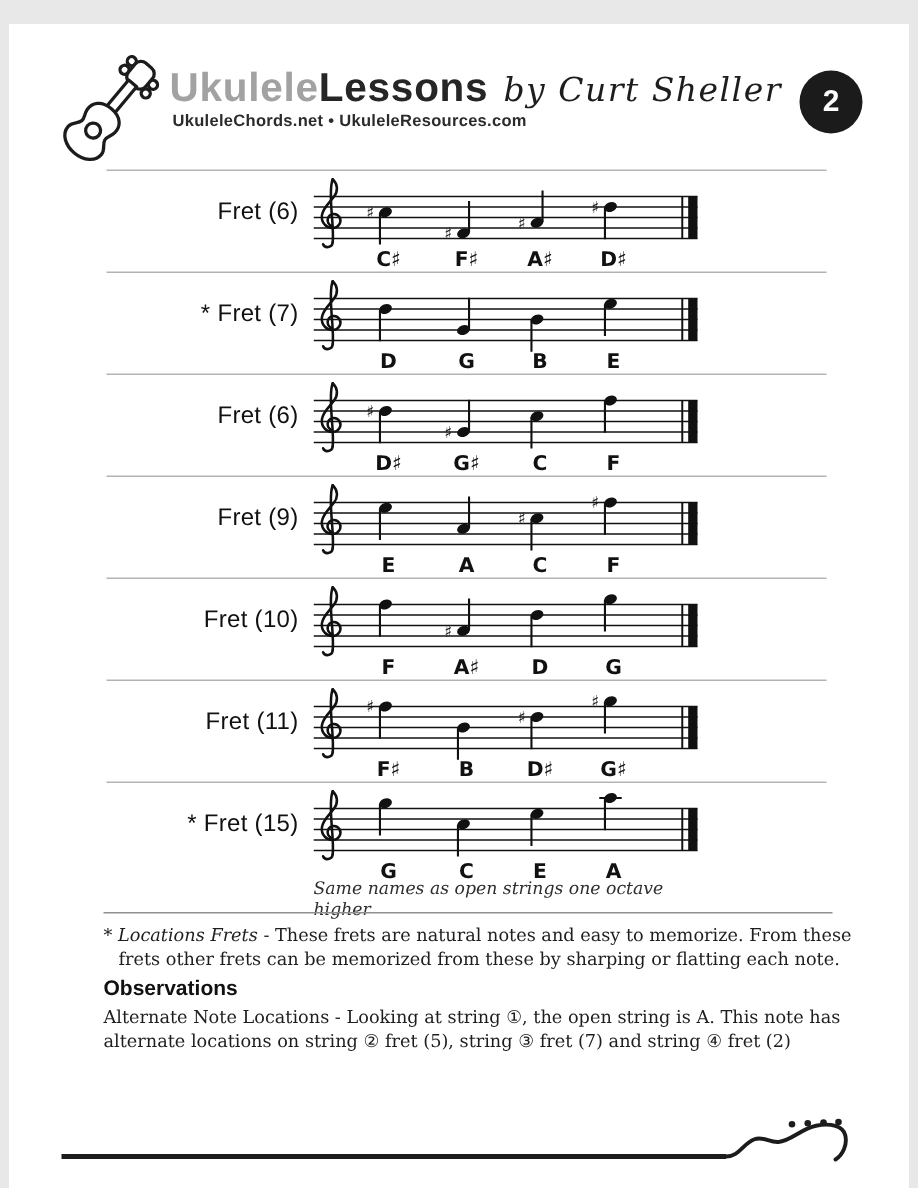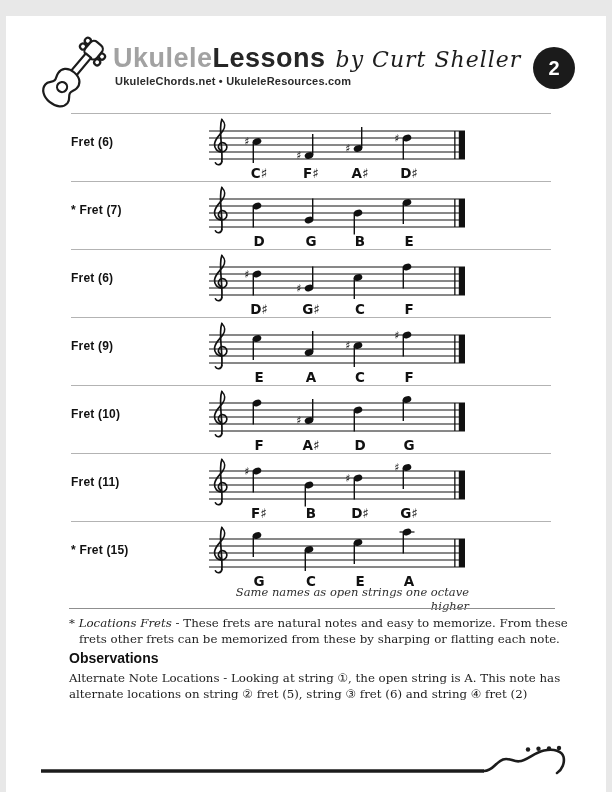--- a/index.html
+++ b/index.html
@@ -15,25 +15,25 @@
   .title-line .t2{font-weight:bold;font-size:27px;color:#262626;letter-spacing:0.5px;}
   .title-line .byline{font-family:"DejaVu Serif",serif;font-style:italic;font-size:22px;
     color:#1d1d1d;padding-left:10px;letter-spacing:1px;}
   .sites{position:absolute;left:109px;top:59px;font-weight:bold;font-size:11px;color:#2b2b2b;letter-spacing:0.2px;text-align:right;}
   .page-badge{position:absolute;left:527px;top:31px;width:42px;height:42px;border-radius:50%;
     background:#1b1b1b;color:#ffffff;font-weight:bold;font-size:20px;
     display:flex;align-items:center;justify-content:center;}
   
   .rows{position:absolute;left:65px;top:97px;width:480px;}
   .fret-row{position:relative;height:67px;border-top:1px solid #b3b3b3;}
-  .fret-label{position:absolute;left:0;top:21px;width:128px;
-    font-weight:bold;font-size:12px;color:#111;line-height:14px;letter-spacing:0.2px;}
+  .fret-label{position:absolute;left:0;top:21px;width:128px;text-align:right;
+    font-weight:normal;font-size:16px;color:#111;line-height:14px;letter-spacing:0.2px;}
   .staff-wrap{position:absolute;left:138px;top:0;width:260px;height:67px;}
   
-  .caption{position:absolute;left:203px;top:569px;width:260px;text-align:right;
+  .caption{position:absolute;left:203px;top:569px;width:260px;text-align:left;
     font-family:"DejaVu Serif",serif;font-style:italic;font-size:11.5px;color:#2e2e2e;}
   .rule{position:absolute;left:63px;top:592px;width:486px;height:0;border-top:1px solid #8f8f8f;}
   .footnote{position:absolute;left:63px;top:600px;width:490px;
     font-family:"DejaVu Serif",serif;font-size:11.8px;line-height:15.5px;color:#1e1e1e;
     padding-left:10px;text-indent:-10px;}
   .footnote .term{font-style:italic;}
   .obs-heading{position:absolute;left:63px;top:634px;font-weight:bold;font-size:14px;color:#111;}
   .alt-para{position:absolute;left:63px;top:655px;width:498px;
     font-family:"DejaVu Serif",serif;font-size:11.8px;line-height:15.5px;color:#1e1e1e;}
   .alt-para .term{font-weight:normal;}
@@ -341,21 +341,21 @@
       </div>
     </div>
 
   <div class="caption">Same names as open strings one octave higher</div>
   <div class="rule"></div>
 
   <div class="footnote"><span>* </span><span class="term">Locations Frets</span><span> - These frets are natural notes and easy to memorize. From these frets other frets can be memorized from these by sharping or flatting each note.</span></div>
 
   <div class="obs-heading">Observations</div>
 
-  <div class="alt-para"><span class="term">Alternate Note Locations</span><span> - Looking at string ①, the open string is A. This note has alternate locations on string ② fret (5), string ③ fret (6) and string ④ fret (2)</span></div>
+  <div class="alt-para"><span class="term">Alternate Note Locations</span><span> - Looking at string ①, the open string is A. This note has alternate locations on string ② fret (5), string ③ fret (7) and string ④ fret (2)</span></div>
 
   <svg class="footer-svg" viewBox="0 0 550 60">
     <path d="M4,33 H447" fill="none" stroke="#1c1c1c" stroke-width="3.4"></path>
     <path d="M447,33 C456,33 458,24.5 466,21.5 C472,19.3 476,23.8 482,23.3 C490,22.8 497,14.5 507,12.5 C517,10.5 525,12.8 526.5,18.8 C528,24.8 525,32 520,35" fill="none" stroke="#1c1c1c" stroke-width="2.6" stroke-linecap="round"></path>
     <g fill="#1c1c1c">
       <circle cx="491" cy="11.5" r="2.2"></circle>
         <circle cx="501.5" cy="10.8" r="2.2"></circle>
       <circle cx="512" cy="10.4" r="2.2"></circle>
         <circle cx="522" cy="10" r="2.2"></circle>
     </g>

